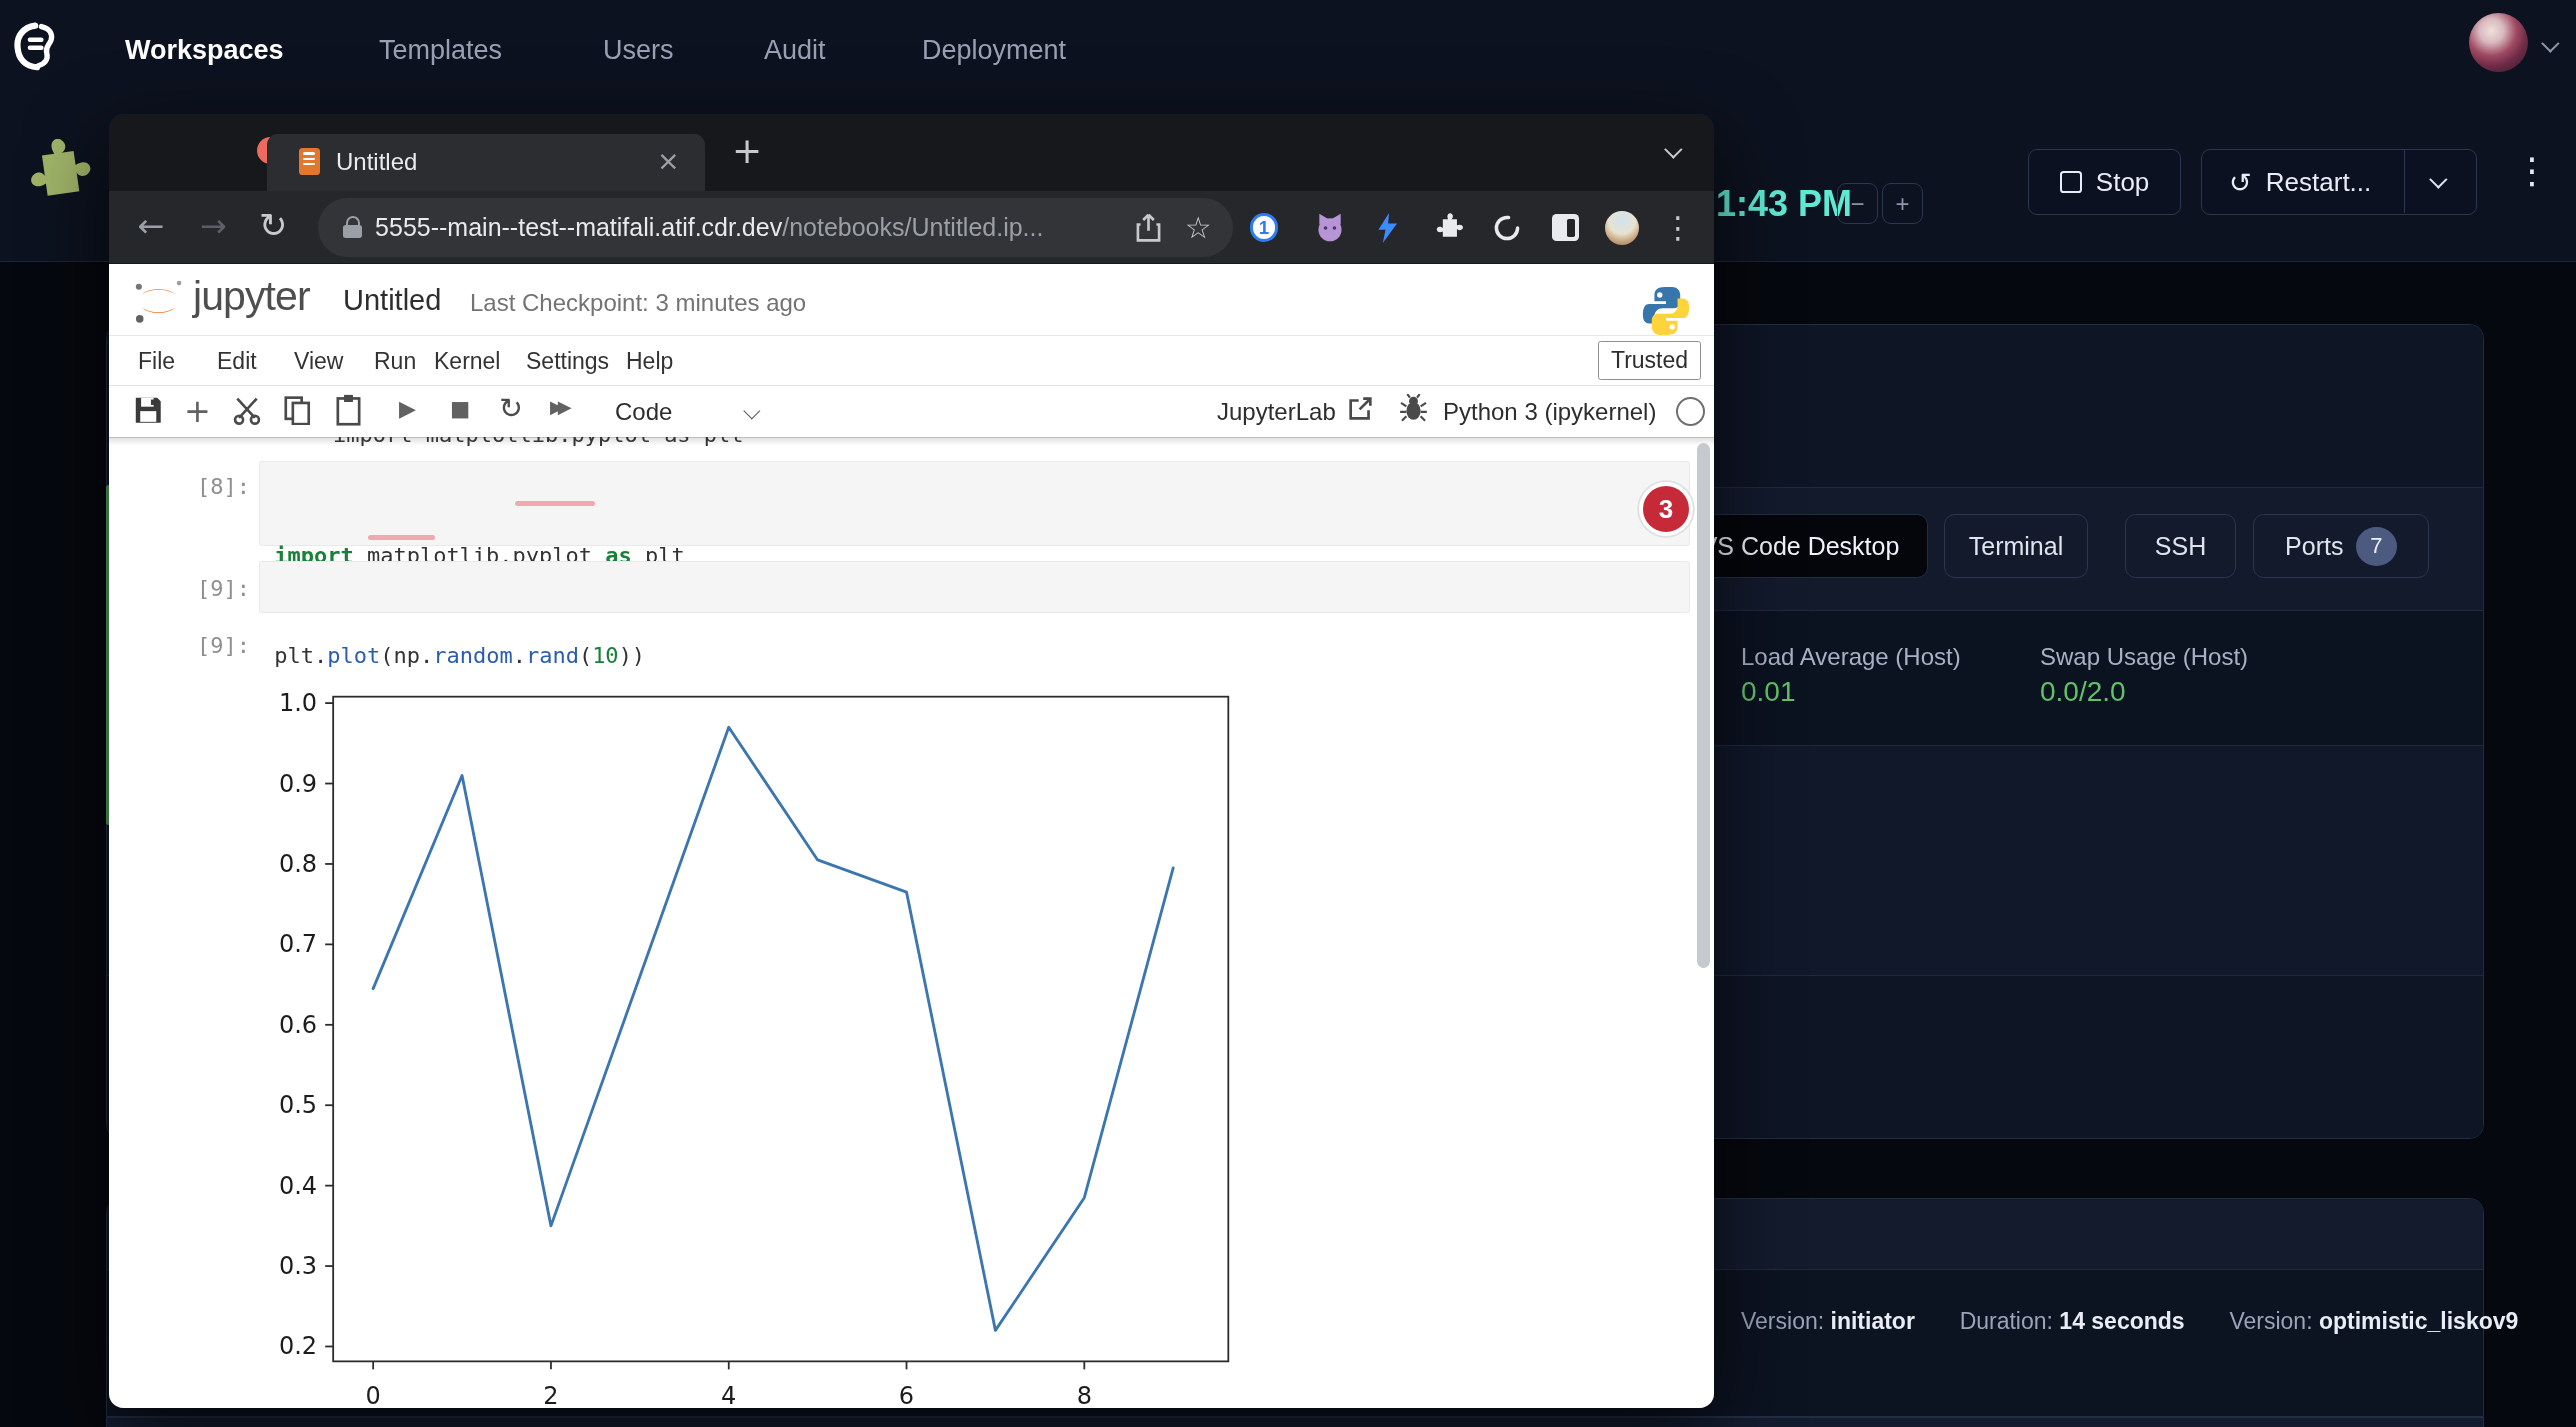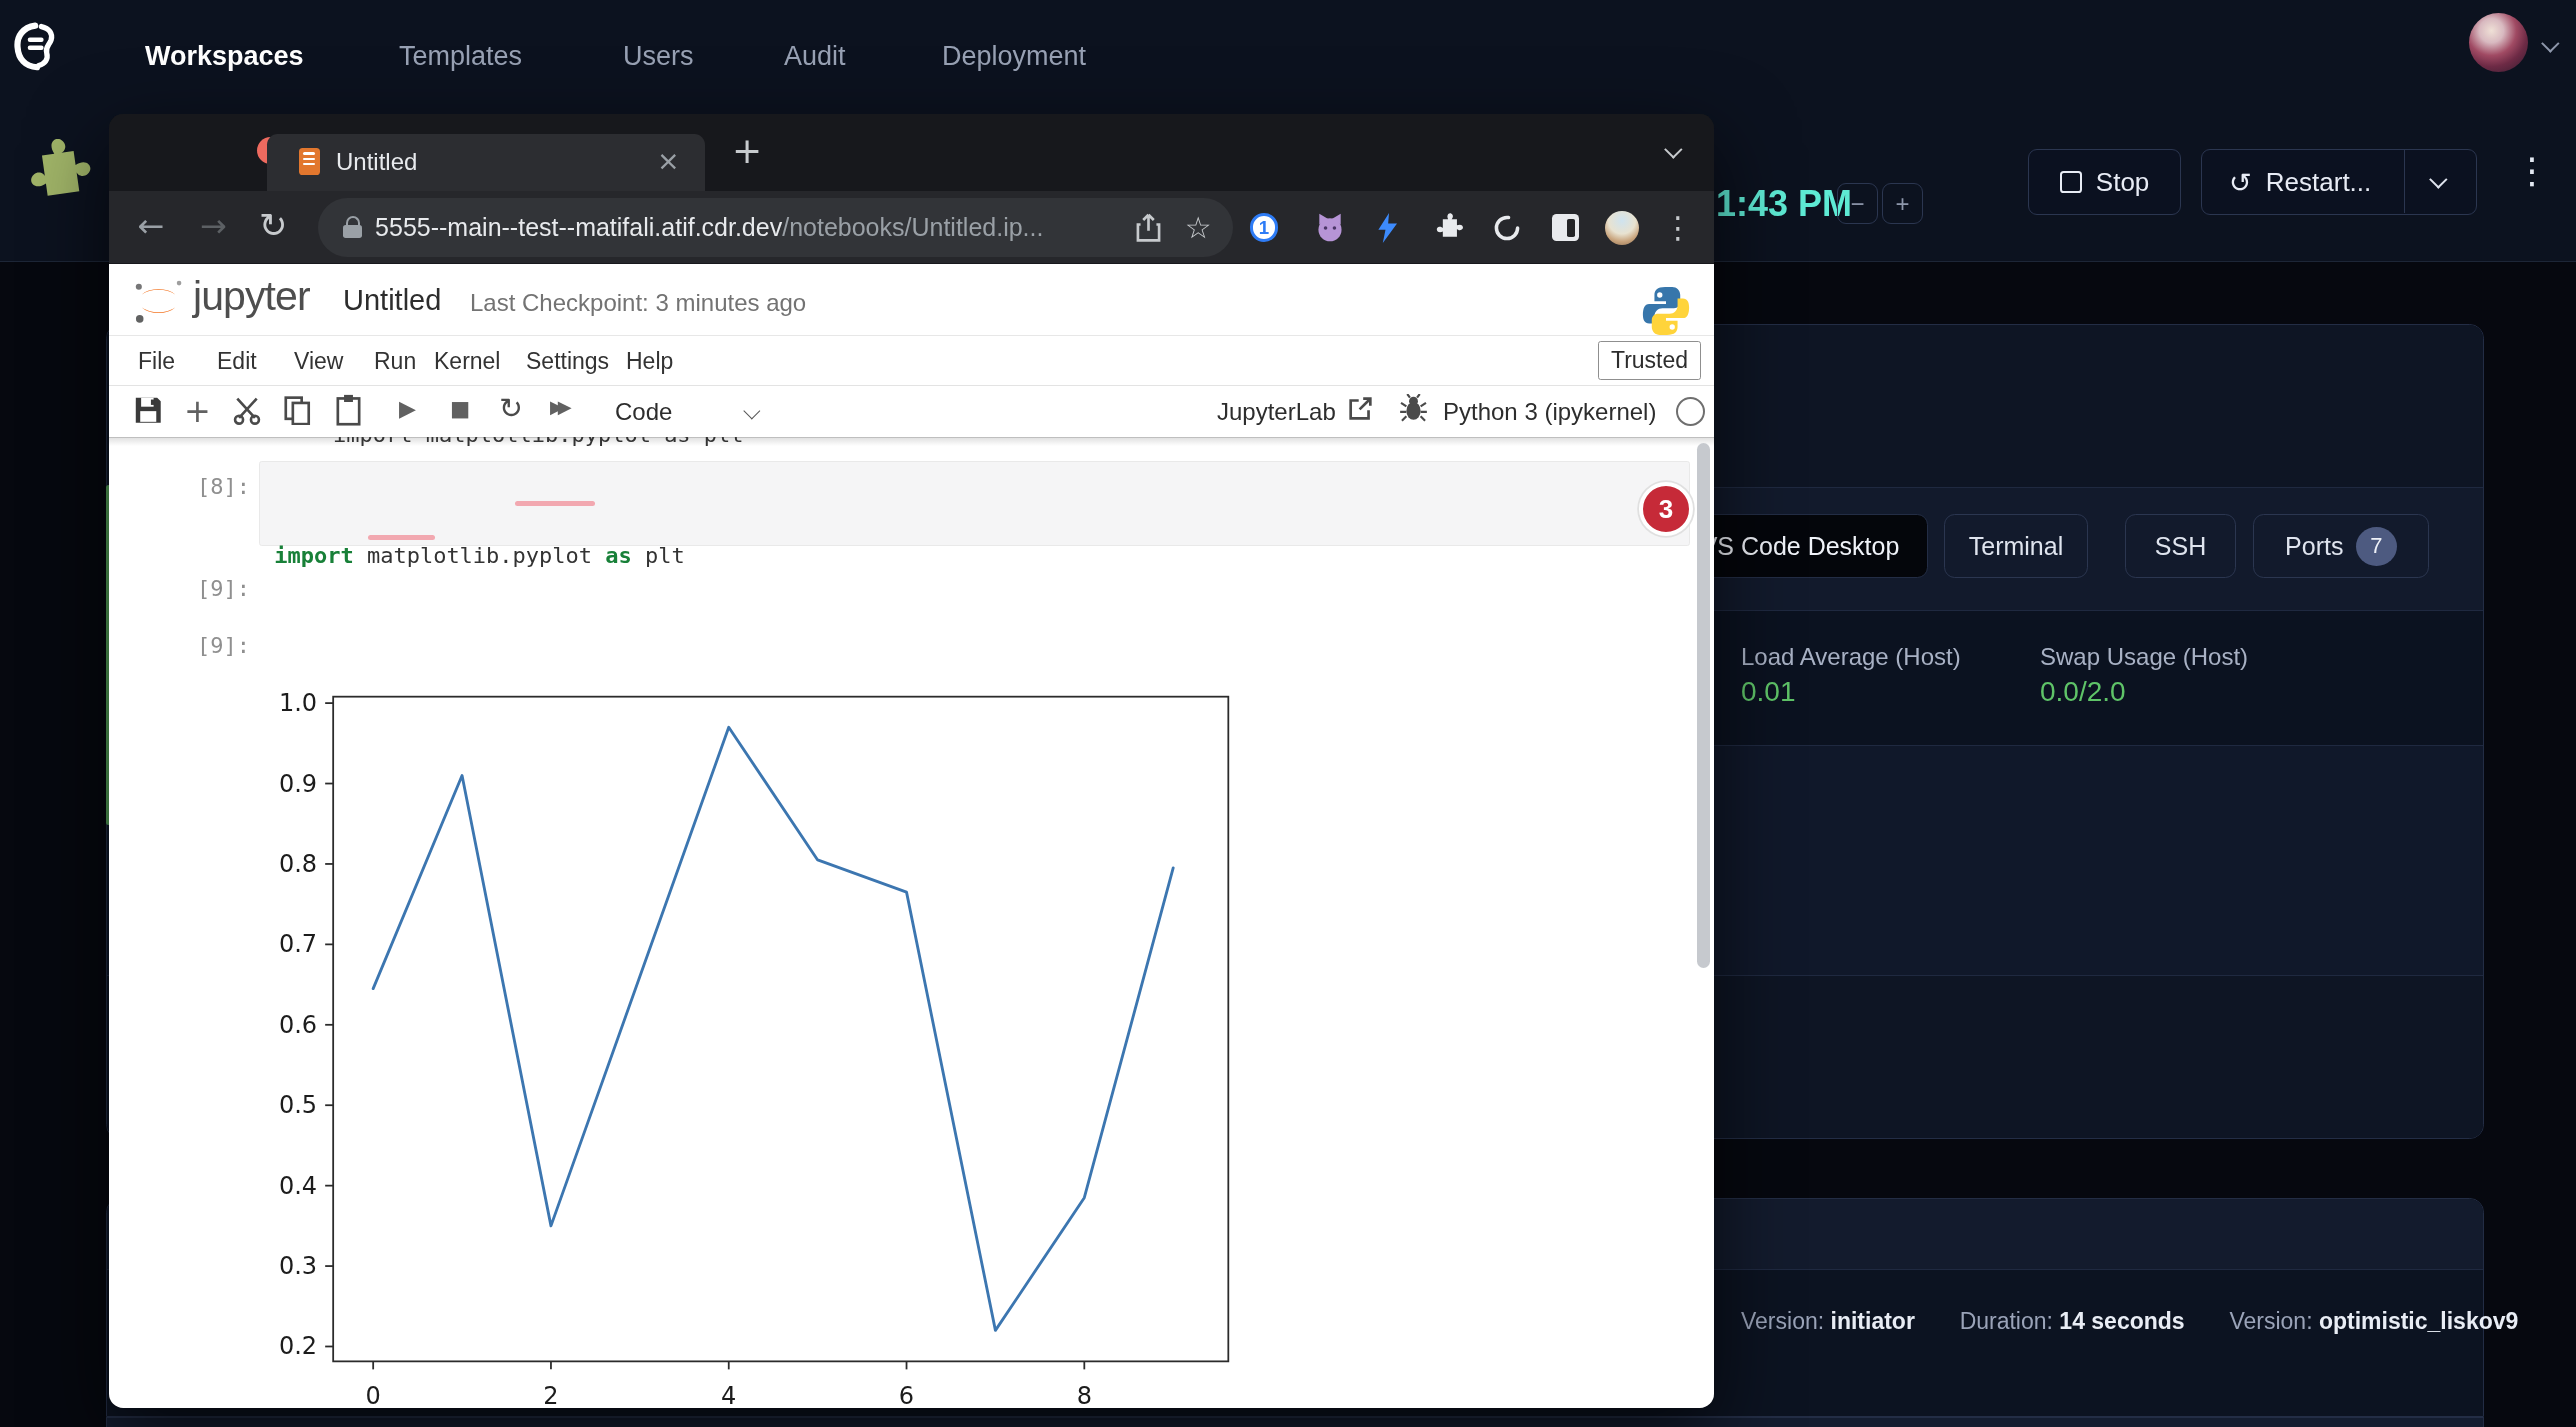--- a/index.html
+++ b/index.html
@@ -2,21 +2,21 @@
 <html style="font-size:14.2px"><head>
 <meta charset="utf-8">
 <style>
   html,body{margin:0;padding:0;background:#06080f;}
   #stage{position:relative;width:2576px;height:1428px;overflow:hidden;background:#06080f;
          font-family:"Liberation Sans",sans-serif;-webkit-font-smoothing:antialiased;}
   .abs{position:absolute;}
   .glyph{font-family:"DejaVu Sans",sans-serif;}
   
   .top-header{left:0;top:0;width:2576px;height:261px;background:#0c121f;border-bottom:0.9px solid #1d2637;}
-  .nav-item{top:41px;font-size:27px;color:#98a1b4;cursor:pointer;margin-left:20px;}
+  .nav-item{top:35px;font-size:27px;color:#98a1b4;cursor:pointer;}
   .nav-item.active{color:#ffffff;font-weight:700;}
   .hdr-time{font-size:36px;font-weight:700;color:#5eead4;}
   .sq-btn{width:39px;height:39px;border:1.3px solid #2b3650;border-radius:9px;color:#8e97ab;
           font-size:24px;display:flex;align-items:center;justify-content:center;background:transparent;}
   .hdr-btn{height:66px;border:1.3px solid #2b3650;border-radius:9px;background:#0b1120;color:#e8ecf5;
            font-size:26px;display:flex;align-items:center;justify-content:center;gap:14.2px;box-sizing:border-box;}
   .stop-ico{width:18px;height:18px;border:2.2px solid #e8ecf5;border-radius:3.6px;}
   .chev{width:10.7px;height:10.7px;border-right:2.2px solid currentColor;border-bottom:2.2px solid currentColor;
         transform:rotate(45deg);display:inline-block;}
   .avatar-nav{width:59px;height:59px;border-radius:50%;
@@ -300,20 +300,23 @@
 
       <div class="abs prompt mono" style="left:36px;top:210px">[8]:</div>
       <div class="abs cell mono" style="left:150px;top:197px;width:1431px;height:85px">
         <div><span class="tok-kw">import </span><span>matplotlib.</span><span>pyplot</span><span class="tok-kw"> as </span><span>plt</span></div>
         <span class="squig" style="left:255px;top:39px;width:80px"></span>
         <span class="squig" style="left:108px;top:73px;width:67px"></span>
       </div>
       <div class="abs badge3" style="left:1530px;top:218px">3</div>
 
       <div class="abs prompt mono" style="left:36px;top:312px">[9]:</div>
+      <div class="abs cell mono" style="left:150px;top:297px;width:1431px;height:52px">
+        <div><span>plt.</span><span class="tok-fn">plot</span><span>(</span><span>np.</span><span class="tok-fn">random</span><span>.</span><span class="tok-fn">rand</span><span>(</span><span class="tok-num">10</span><span>))</span></div>
+      </div>
 
       <div class="abs prompt mono" style="left:36px;top:369px">[9]:</div>
 
       <svg id="plot-svg" class="abs" style="left:142px;top:422px;overflow:visible" width="1015" height="751" viewBox="-92 -12 1140 844">
           <line x1="-9" y1="730.2794918330309" x2="0" y2="730.2794918330309" stroke="#2b2b2b" stroke-width="2"></line>
           <text x="-18" y="739.2794918330309" text-anchor="end" font-size="27" fill="#1c1c1c" font-family="DejaVu Sans, sans-serif">0.2</text>
           <line x1="-9" y1="639.8983666061706" x2="0" y2="639.8983666061706" stroke="#2b2b2b" stroke-width="2"></line>
           <text x="-18" y="648.8983666061706" text-anchor="end" font-size="27" fill="#1c1c1c" font-family="DejaVu Sans, sans-serif">0.3</text>
           <line x1="-9" y1="549.5172413793103" x2="0" y2="549.5172413793103" stroke="#2b2b2b" stroke-width="2"></line>
           <text x="-18" y="558.5172413793103" text-anchor="end" font-size="27" fill="#1c1c1c" font-family="DejaVu Sans, sans-serif">0.4</text>

